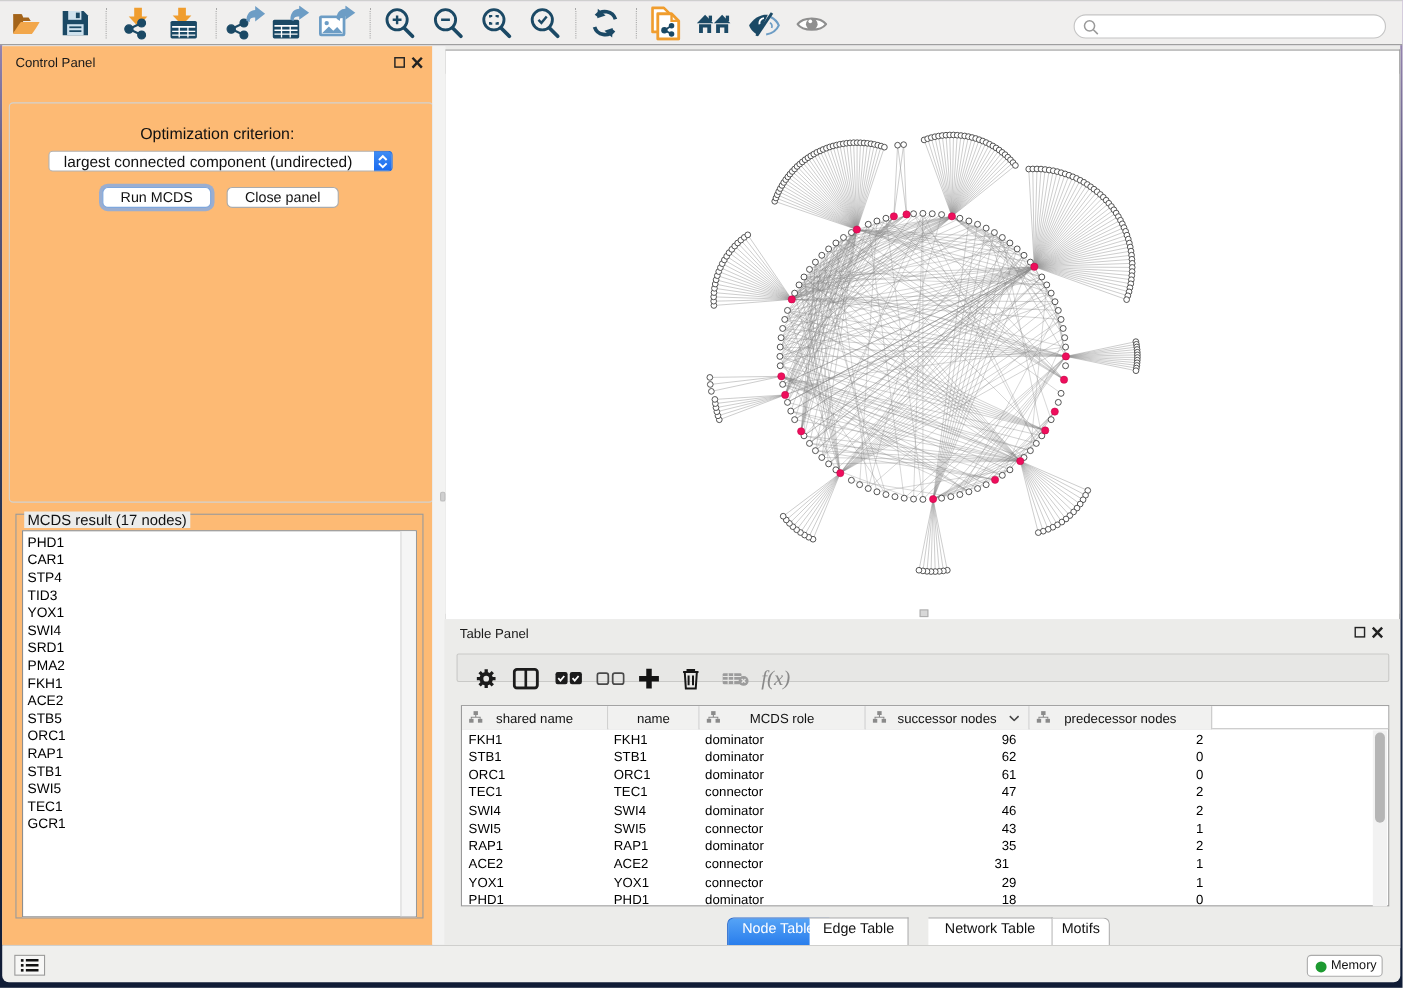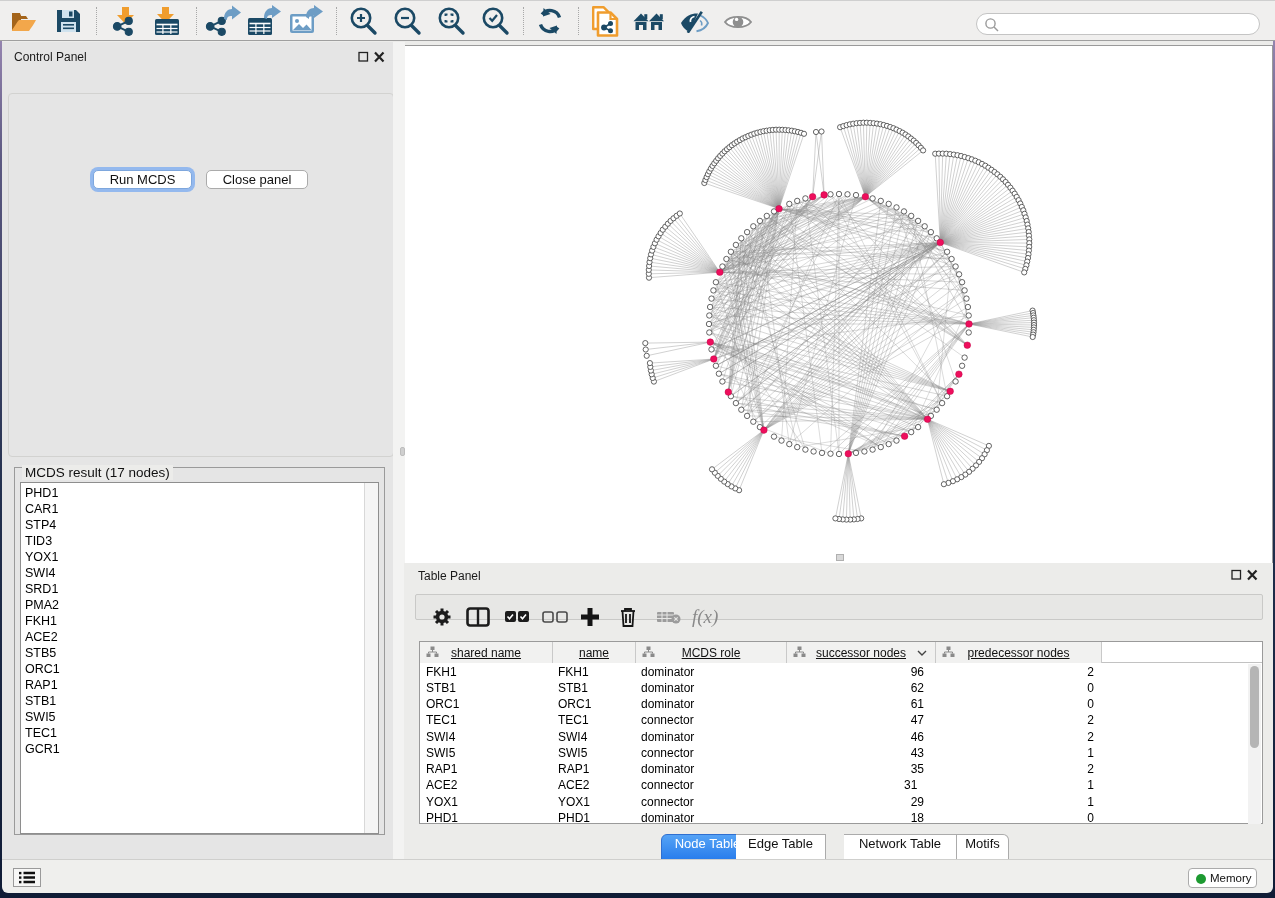--- a/index.html
+++ b/index.html
@@ -11,21 +11,21 @@
 
 #topline { left:0; top:0; width:1275px; height:1px; background:#cfcfcf; }
 #toolbar { left:0; top:1px; width:1275px; height:40px; background:#f0efee; border-bottom:1px solid #9f9f9f; }
 .sep { position:absolute; top:6px; height:28px; width:0; border-left:1px dotted #a8a8a8; }
 .ticon { position:absolute; top:4px; }
 #search { position:absolute; left:976px; top:12px; width:284px; height:22px; background:#fff;
   border:1px solid #c4c4c4; border-radius:11px; }
 #search svg { position:absolute; left:7px; top:3px; }
 
 
-#cpanel { left:2px; top:42px; width:391px; height:817px; background:#e5e5e5; }
+#cpanel { left:2px; top:42px; width:391px; height:817px; background:#fdba74; }
 #cphead { position:absolute; left:0; top:0; width:100%; height:24px; }
 #cphead .t { position:absolute; left:12px; top:8px; font-size:12px; color:#1a1a1a; }
 .winbtns { position:absolute; top:9px; right:9px; }
 .tabrow { position:absolute; left:79px; top:33px; height:19px; }
 .tab { float:left; height:19px; border:1px solid #9d9d9d; border-left:none; background:#fff;
   font-size:13px; color:#111; text-align:center; line-height:18px; }
 .tab.first { border-left:1px solid #9d9d9d; border-radius:4px 0 0 4px; }
 .tab.last { border-radius:0 4px 4px 0; }
 .tab.sel { background:linear-gradient(#53a2f6,#1a6fe8); color:#fff; border-color:#2f6fd0; }
 #cpbody { position:absolute; left:6px; top:51px; width:386px; height:364px;
@@ -58,21 +58,21 @@
 #vsplit { left:400px; top:447px; width:5px; height:9px; background:#cfcfcf; border:1px solid #bdbdbd; border-radius:2px; }
 
 
 #tpanel { left:404px; top:563px; width:869px; height:299px; background:#ececea; }
 #tphead .t { position:absolute; left:14px; top:6px; font-size:12px; color:#1a1a1a; }
 #ttoolbar { position:absolute; left:11px; top:31px; width:848px; height:26px; background:#e7e7e5;
   border:1px solid #c9c9c7; border-radius:2px; }
 #ttable { position:absolute; left:15px; top:78px; width:844px; height:183px; background:#fff; border:1px solid #9a9a9a; }
 #thead { position:absolute; left:0; top:0; width:100%; height:21px; background:#fff; border-bottom:1px solid #c2c2c2; }
 .th { position:absolute; top:0; height:21px; border-right:1px solid #c9c9c9; font-size:12px; color:#111; background:#f1f1f0; }
-.th .lbl { position:absolute; width:100%; text-align:center; top:4px;text-decoration:underline; }
+.th .lbl { position:absolute; width:100%; text-align:center; top:4px; }
 .trow { position:absolute; left:0; width:831px; height:16.2px; font-size:12px; color:#000; }
 .trow span { position:absolute; top:1px; }
 #tsb { position:absolute; right:1px; top:22px; width:13px; height:160px; background:#f2f2f2; }
 #tsb .thumb { position:absolute; left:2px; top:2px; width:9px; height:82px; background:#b5b5b5; border-radius:5px; }
 
 .btab { position:absolute; top:271px; height:36px; background:#fff; border:1px solid #ababab; border-left:none;
   font-size:13px; color:#111; text-align:center; line-height:18px; }
 
 
 #statusbar { left:2px; top:859px; width:1271px; height:34px; background:#efefed; border-top:1px solid #cfcfcd; border-radius:0 0 6px 6px; }
@@ -228,20 +228,28 @@
   </div>
 <div id="cpanel" class="abs">
   <div id="cphead">
       <span class="t">Control Panel</span>
     <svg class="winbtns" style="right:3px;" width="32" height="12" viewBox="0 0 32 12">
         <rect x="1" y="1.5" width="8.5" height="8.5" fill="none" stroke="#222" stroke-width="1.3"></rect>
         <path d="M17 1.5 L25.5 10.5 M25.5 1.5 L17 10.5" stroke="#222" stroke-width="2.2"></path>
       </svg>
   </div>
   <div id="cpbody"></div>
+  <div id="optlabel">Optimization criterion:</div>
+  <div id="dropdown">
+      <span class="txt">largest connected component (undirected)</span>
+    <span class="spin"><svg width="16" height="18" viewBox="0 0 16 18">
+          <path d="M4.5 7.5 L8 4 L11.5 7.5" fill="none" stroke="#fff" stroke-width="1.8"></path>
+          <path d="M4.5 10.5 L8 14 L11.5 10.5" fill="none" stroke="#fff" stroke-width="1.8"></path>
+        </svg></span>
+  </div>
   <div class="btn" id="runbtn">Run MCDS</div>
   <div class="btn" id="closebtn">Close panel</div>
   <div id="fieldset">
     <span id="fieldlegend">MCDS result (17 nodes)</span>
     <div id="listbox">
       <div class="items">PHD1<br>CAR1<br>STP4<br>TID3<br>YOX1<br>SWI4<br>SRD1<br>PMA2<br>FKH1<br>ACE2<br>STB5<br>ORC1<br>RAP1<br>STB1<br>SWI5<br>TEC1<br>GCR1</div>
       <div class="sb"></div>
     </div>
   </div>
 </div>

